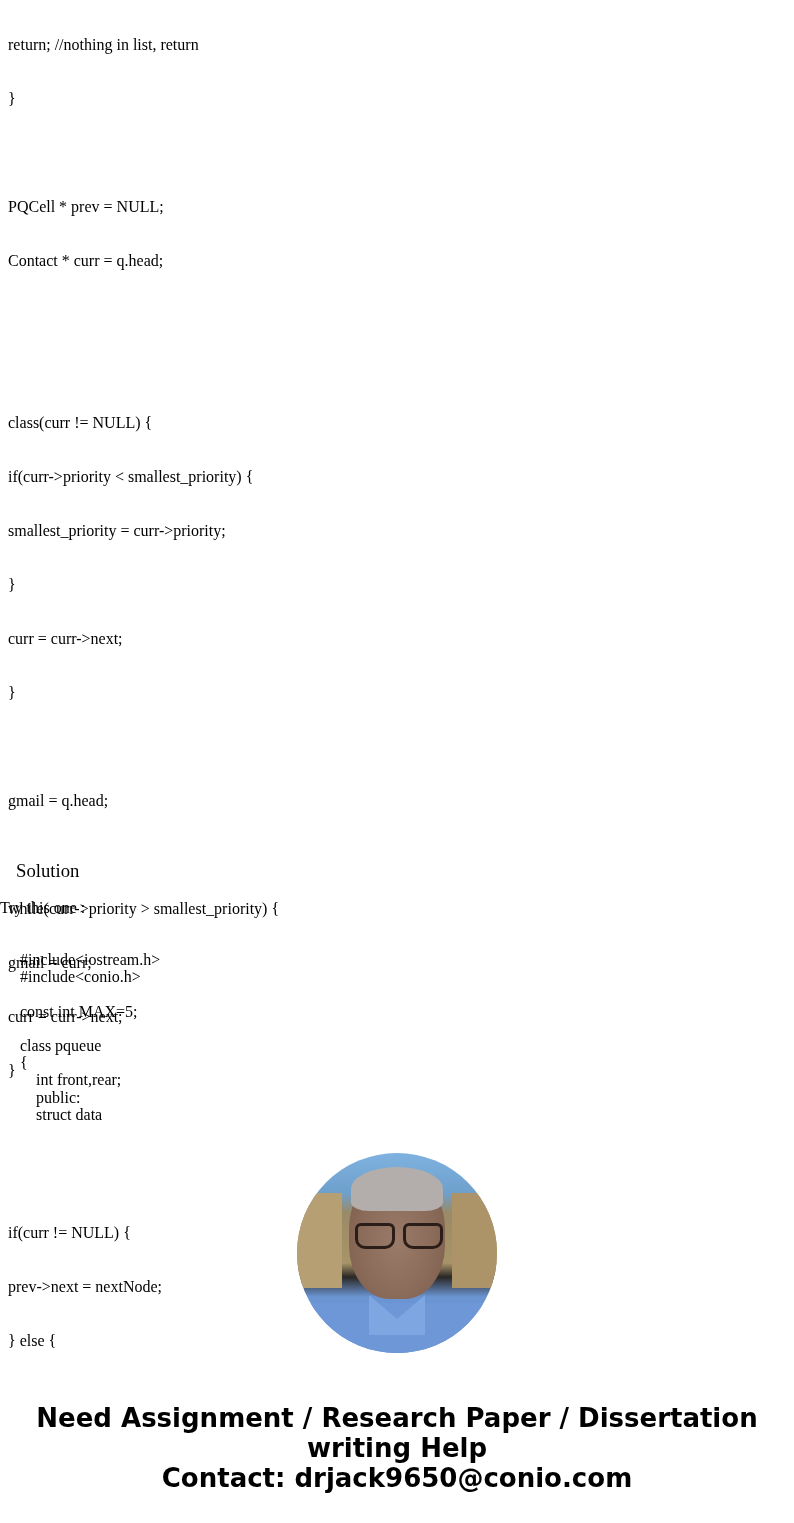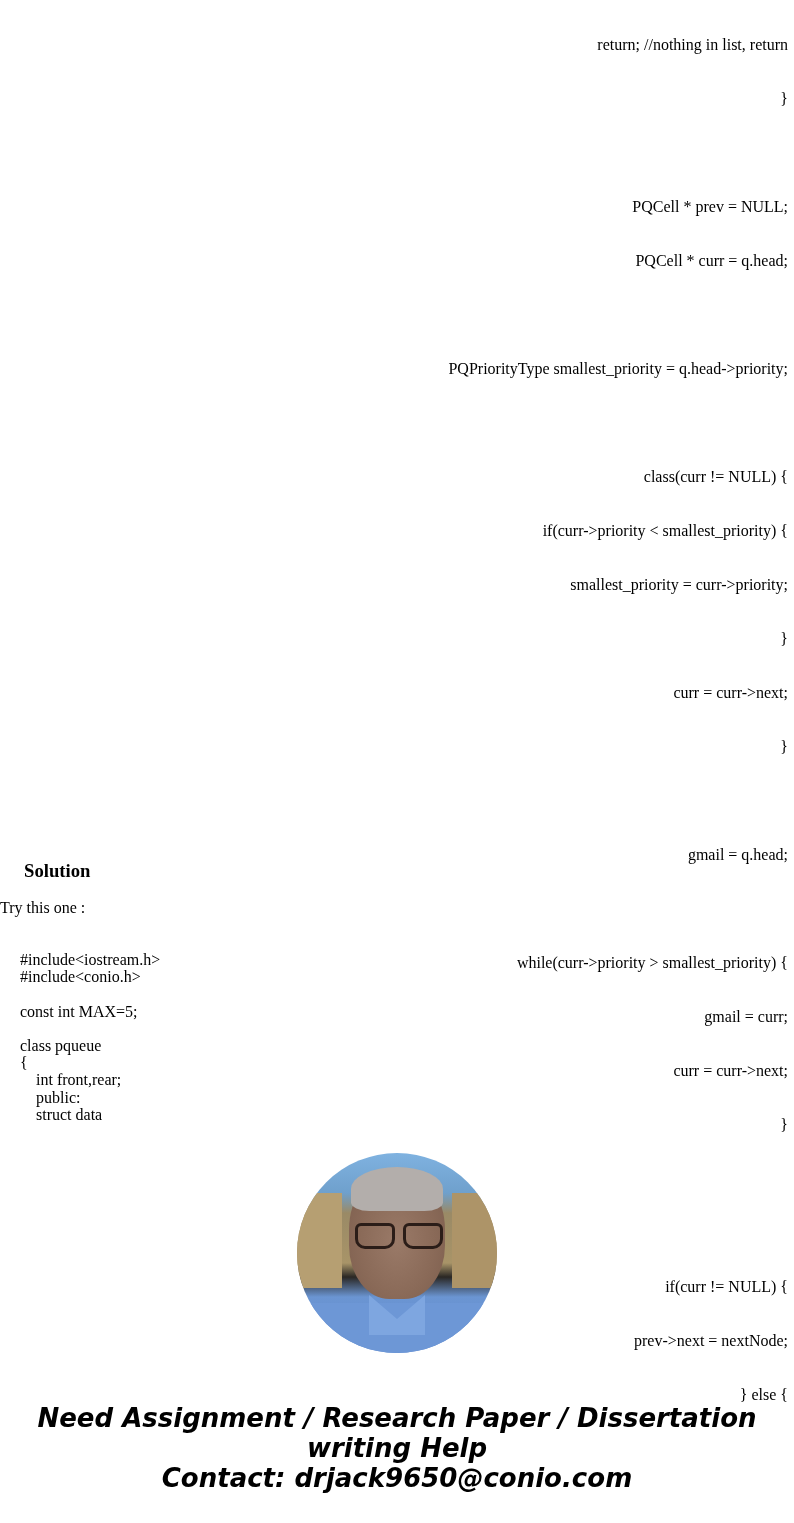--- a/index.html
+++ b/index.html
@@ -5,24 +5,24 @@
     html, body { margin: 0; padding: 0; background: #ffffff; }
     body {
       width: 794px; height: 1523px; overflow: hidden; position: relative;
       font-family: "Liberation Serif", "DejaVu Serif", serif;
       color: #000; font-size: 16px; line-height: 18px;
     }
     .question {
       position: absolute; left: 8px; top: 0px; width: 780px;
       white-space: pre;
     }
-    .code-line { display: block; height: 18px; text-align: right; }
+    .code-line { display: block; height: 18px; }
     .solution-heading {
-      position: absolute; left: 24px; top: 860px;
-      font-size: 18.7px; font-weight: bold; line-height: 22px; margin: 0; text-align: right;
+      position: absolute; left: 16px; top: 860px;
+      font-size: 18.7px; font-weight: normal; line-height: 22px; margin: 0; text-align: right;
     }
     .solution-intro {
       position: absolute; left: 0; top: 899px; margin: 0;
     }
     .solution-code {
       position: absolute; left: 20px; top: 951px; width: 760px;
       height: 172px; overflow: hidden; white-space: pre; margin: 0;
       font-family: "Liberation Serif", "DejaVu Serif", serif;
       font-size: 16px; line-height: 17.2px;
     }
@@ -52,35 +52,34 @@
       position: absolute; left: 0; top: 150px; width: 200px; height: 60px;
       background: #6d97d6;
     }
     .avatar .collar {
       position: absolute; left: 72px; top: 142px; width: 56px; height: 40px;
       background: #7ea6e0; clip-path: polygon(0 0, 50% 60%, 100% 0, 100% 100%, 0 100%);
     }
     .promo {
       position: absolute; left: 0; top: 1403px; width: 794px; text-align: center;
       font-family: "DejaVu Sans", "Liberation Sans", sans-serif;
-      font-weight: bold; font-size: 26px; line-height: 30px; color: #000; font-style: italic;
+      font-weight: bold; font-size: 26px; line-height: 30px; color: #000;
     }
     .promo span { display: block; }
   </style>
 </head>
 <body>
 
 <div class="question">
   <span class="code-line">return; //nothing in list, return</span>
   <span class="code-line">}</span>
   <span class="code-line"></span>
   <span class="code-line">PQCell * prev = NULL;</span>
-  <span class="code-line">PQCell * curr = q.head;</span>
+  <span class="code-line">Contact * curr = q.head;</span>
   <span class="code-line"></span>
-  <span class="code-line">PQPriorityType smallest_priority = q.head-&gt;priority;</span>
   <span class="code-line"></span>
   <span class="code-line">class(curr != NULL) {</span>
   <span class="code-line">if(curr-&gt;priority &lt; smallest_priority) {</span>
   <span class="code-line">smallest_priority = curr-&gt;priority;</span>
   <span class="code-line">}</span>
   <span class="code-line">curr = curr-&gt;next;</span>
   <span class="code-line">}</span>
   <span class="code-line"></span>
   <span class="code-line">gmail = q.head;</span>
   <span class="code-line"></span>

